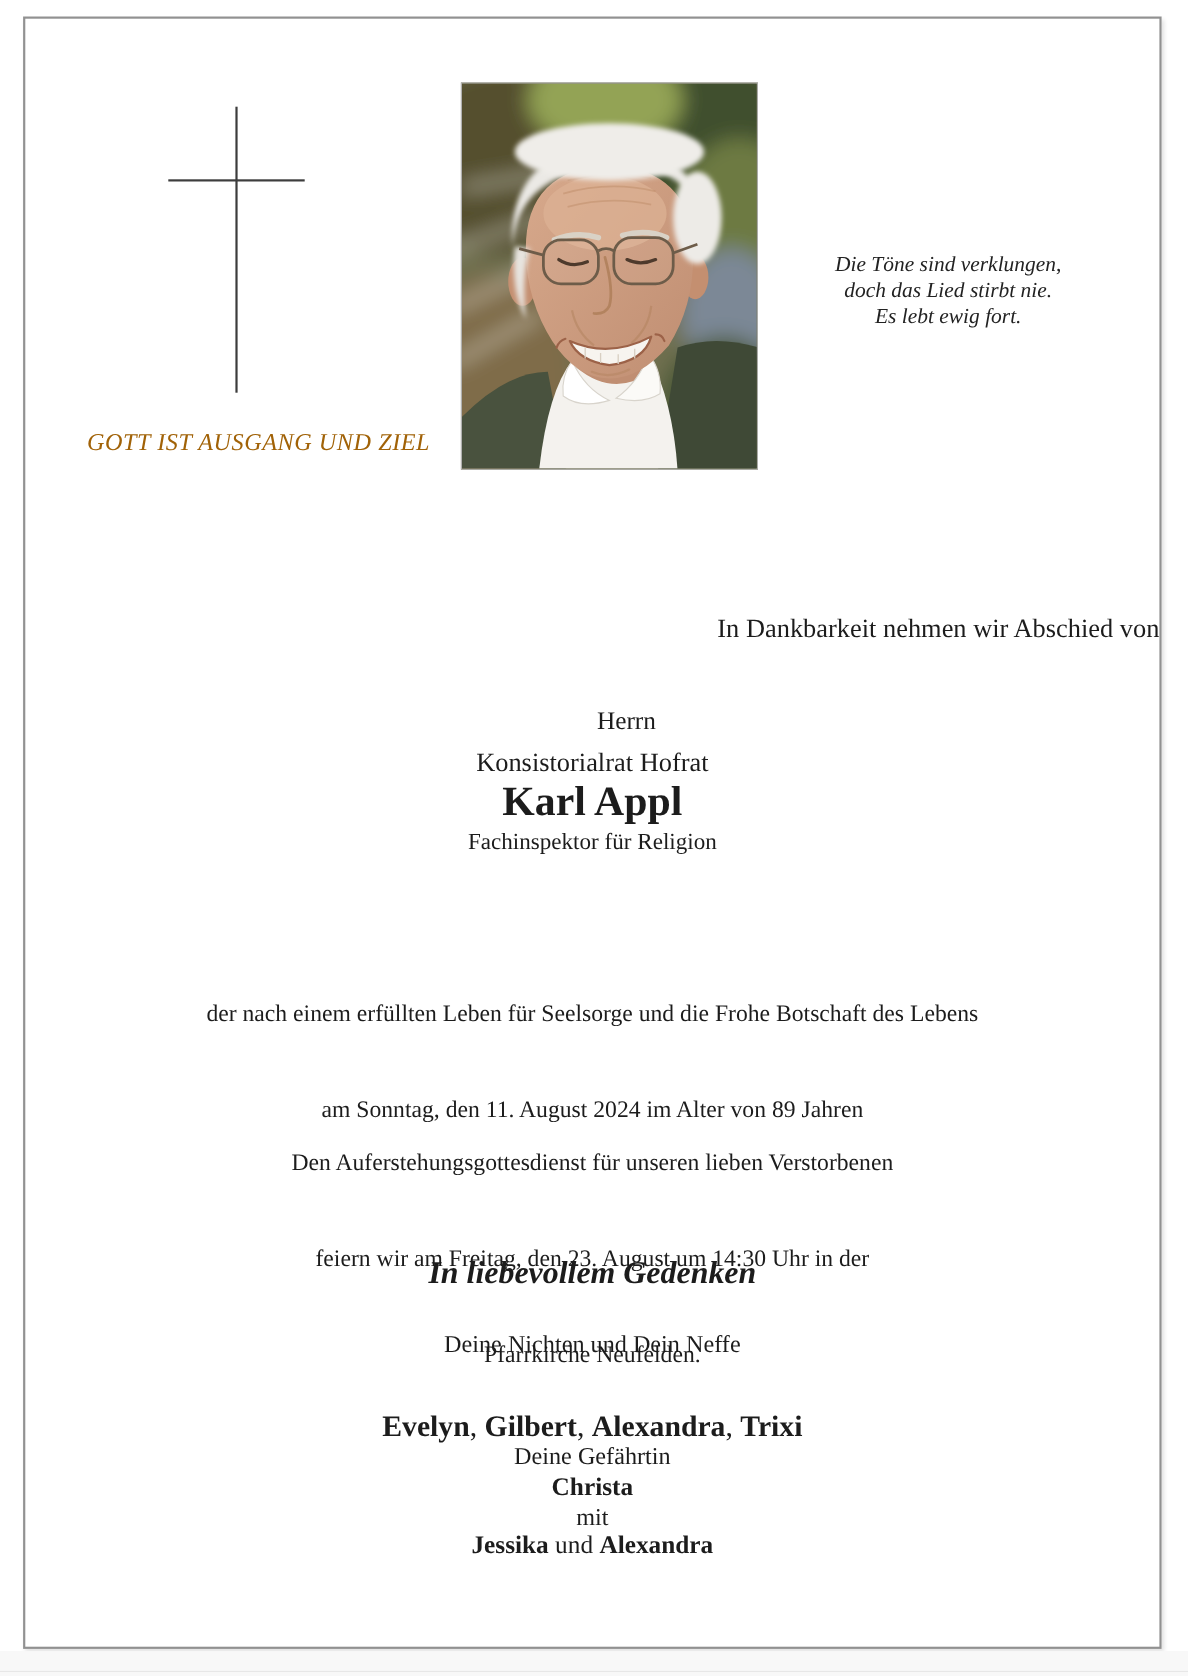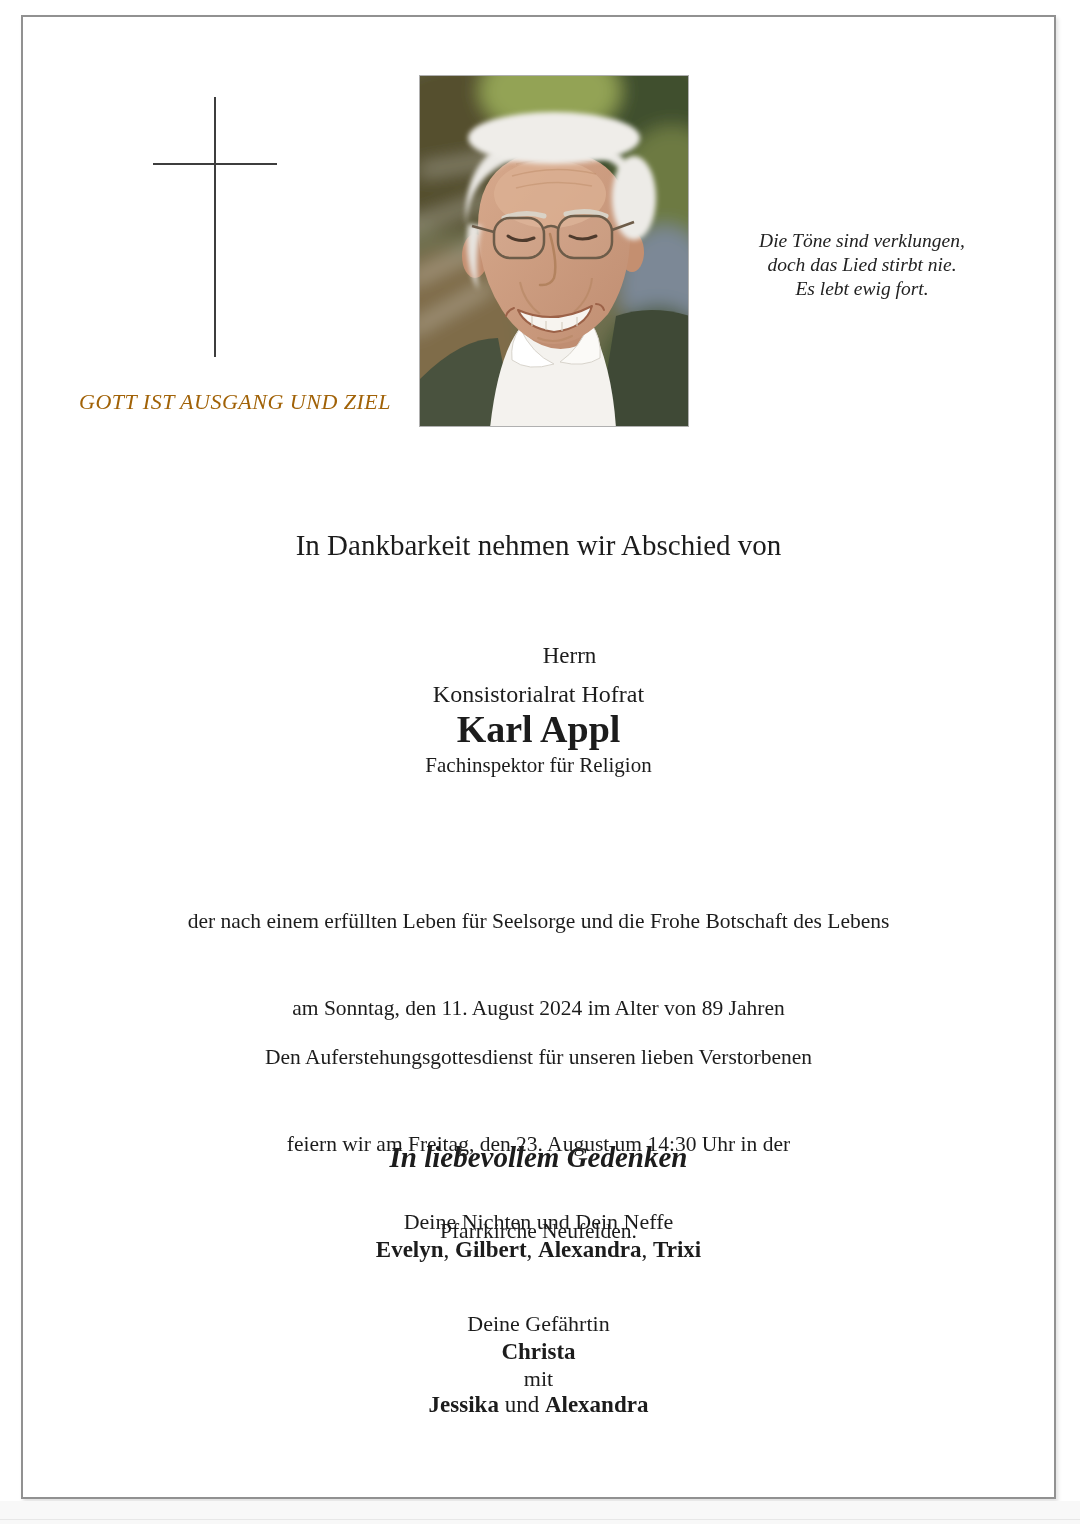--- a/index.html
+++ b/index.html
@@ -47,31 +47,31 @@
   .verse {
     position: absolute; left: 619px; top: 212px; width: 440px;
     text-align: center; font-style: italic;
     font-size: 19.5px; line-height: 24px; color: #222;
   }
   
   .line {
     position: absolute; left: 0; width: 100%;
     text-align: center; white-space: pre-wrap;
   }
-  .intro        { top: 512px;  font-size: 29px; }
+  .intro        { top: 542px;  font-size: 24px; text-align: right; }
   .salutation   { top: 626px;  font-size: 23px; margin-left: 31px; }
   .titles       { top: 664px;  font-size: 24px; }
   .name         { top: 690px;  font-size: 38px; font-weight: bold; }
   .profession   { top: 736px;  font-size: 21px; }
   .para         { font-size: 21.5px; line-height: 29px; }
   .obituary     { top: 832px; }
   .service      { top: 968px; }
   .memorial     { top: 1124px; font-size: 29px; font-weight: bold; font-style: italic; }
   .rel-label    { top: 1192px; font-size: 22px; }
-  .rel-names    { top: 1220px; font-size: 23px; }
+  .rel-names    { top: 1264px; font-size: 27px; }
   .comp-label   { top: 1294px; font-size: 22px; }
   .comp-name    { top: 1322px; font-size: 23px; font-weight: bold; }
   .with-word    { top: 1349px; font-size: 22px; }
   .children     { top: 1375px; font-size: 23px; }
   .b { font-weight: bold; }
 </style>
 </head>
 <body>
 
 <div class="page-card">

